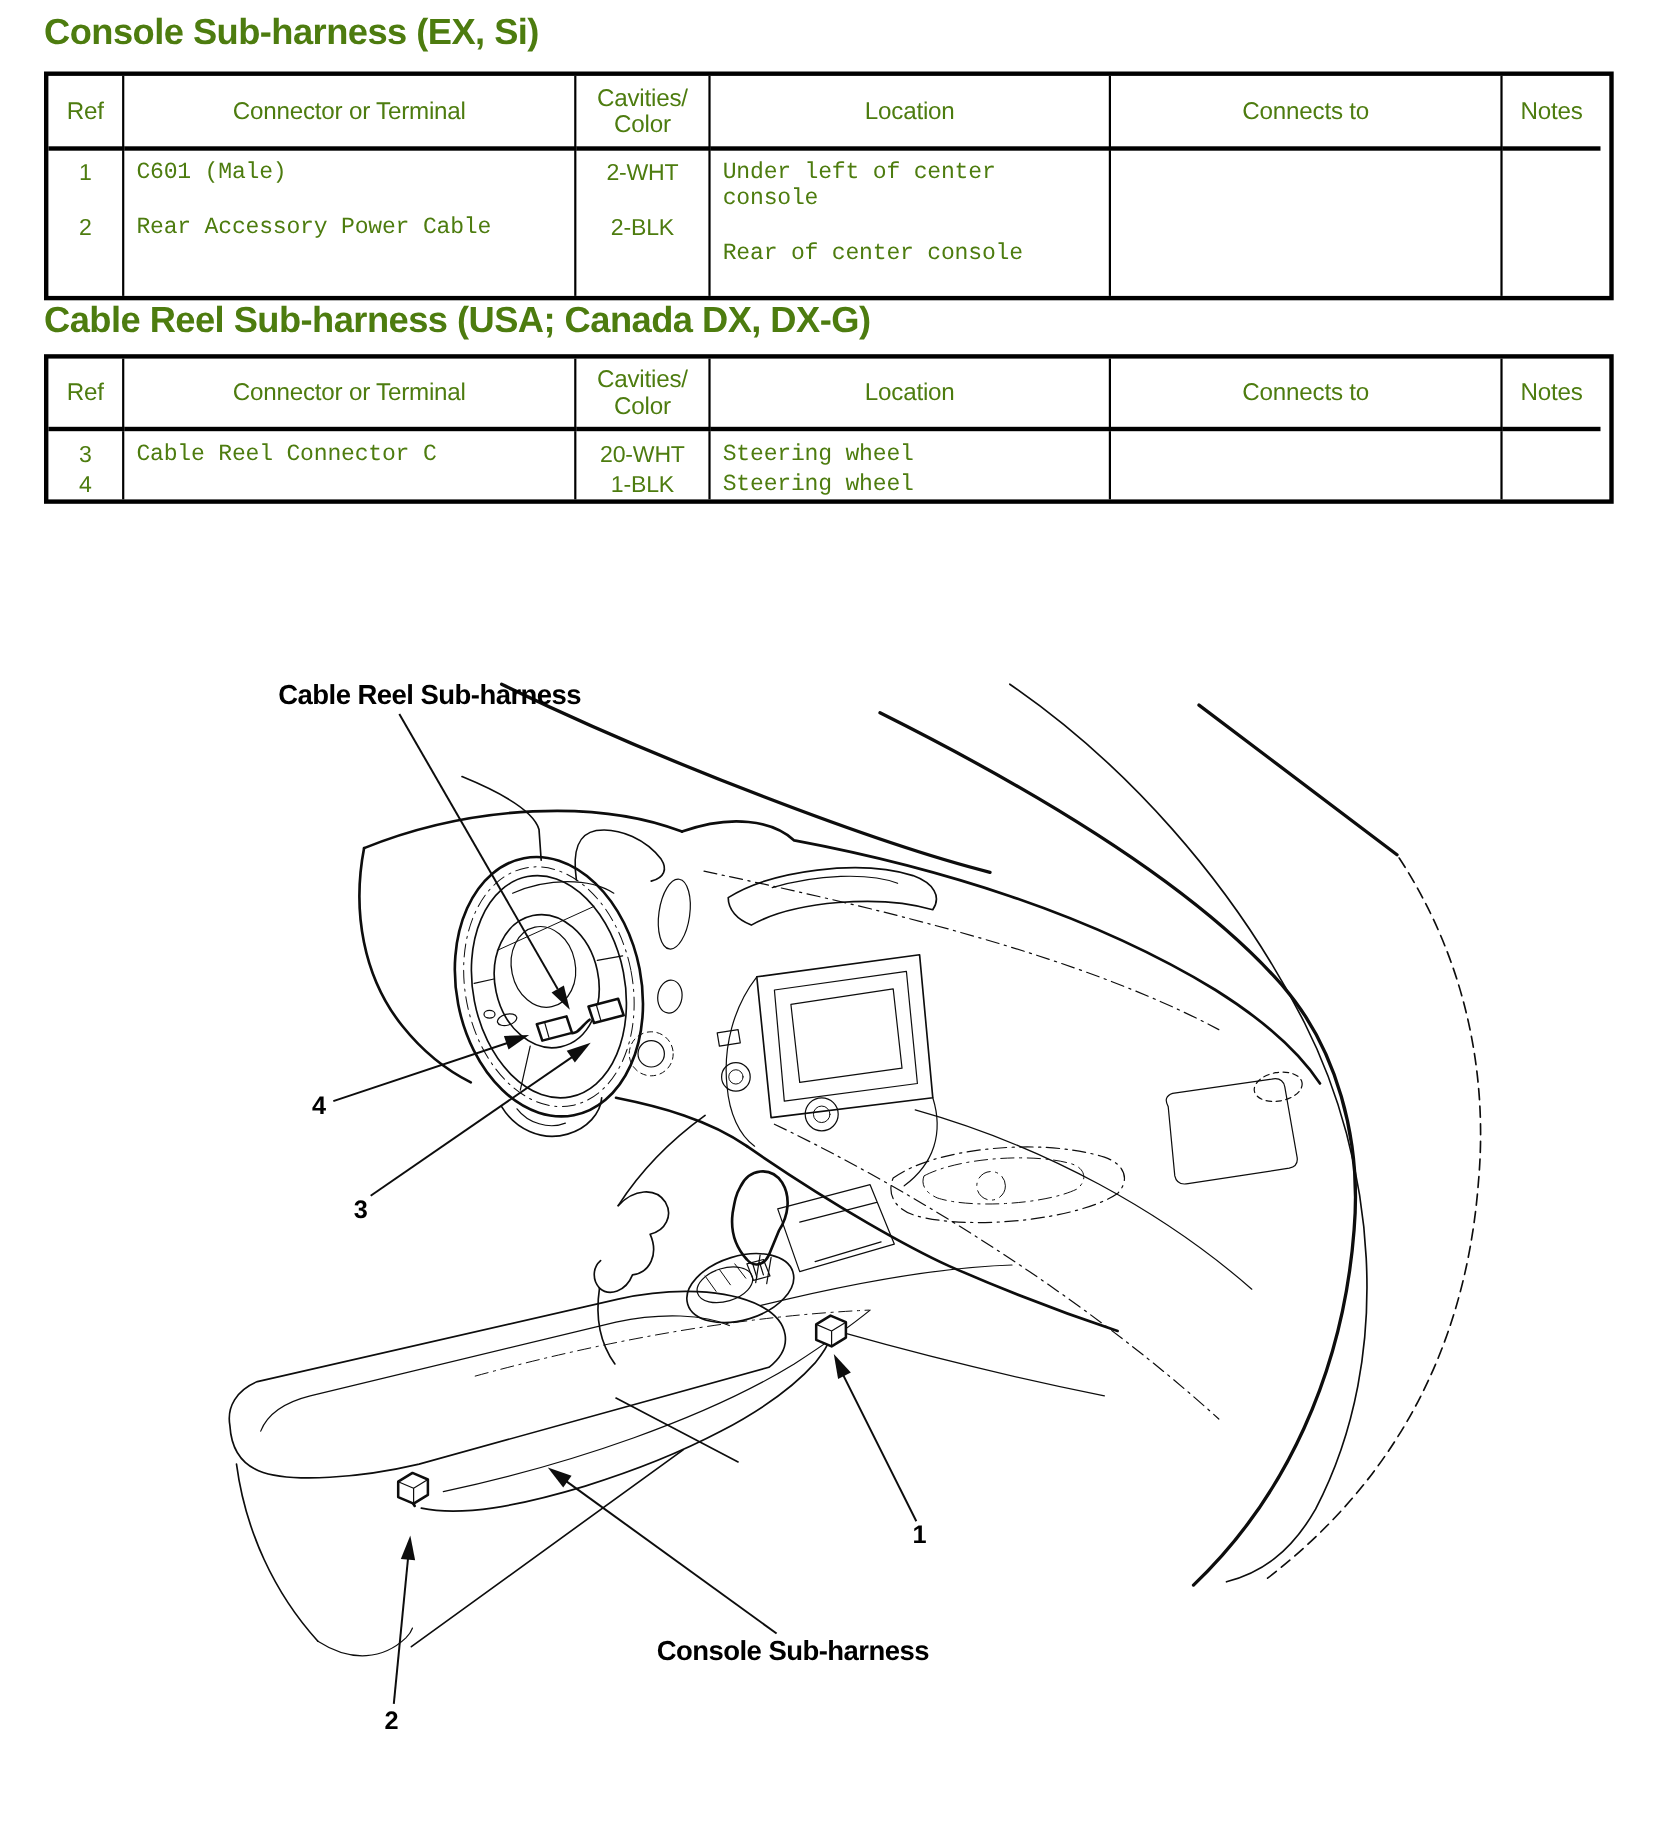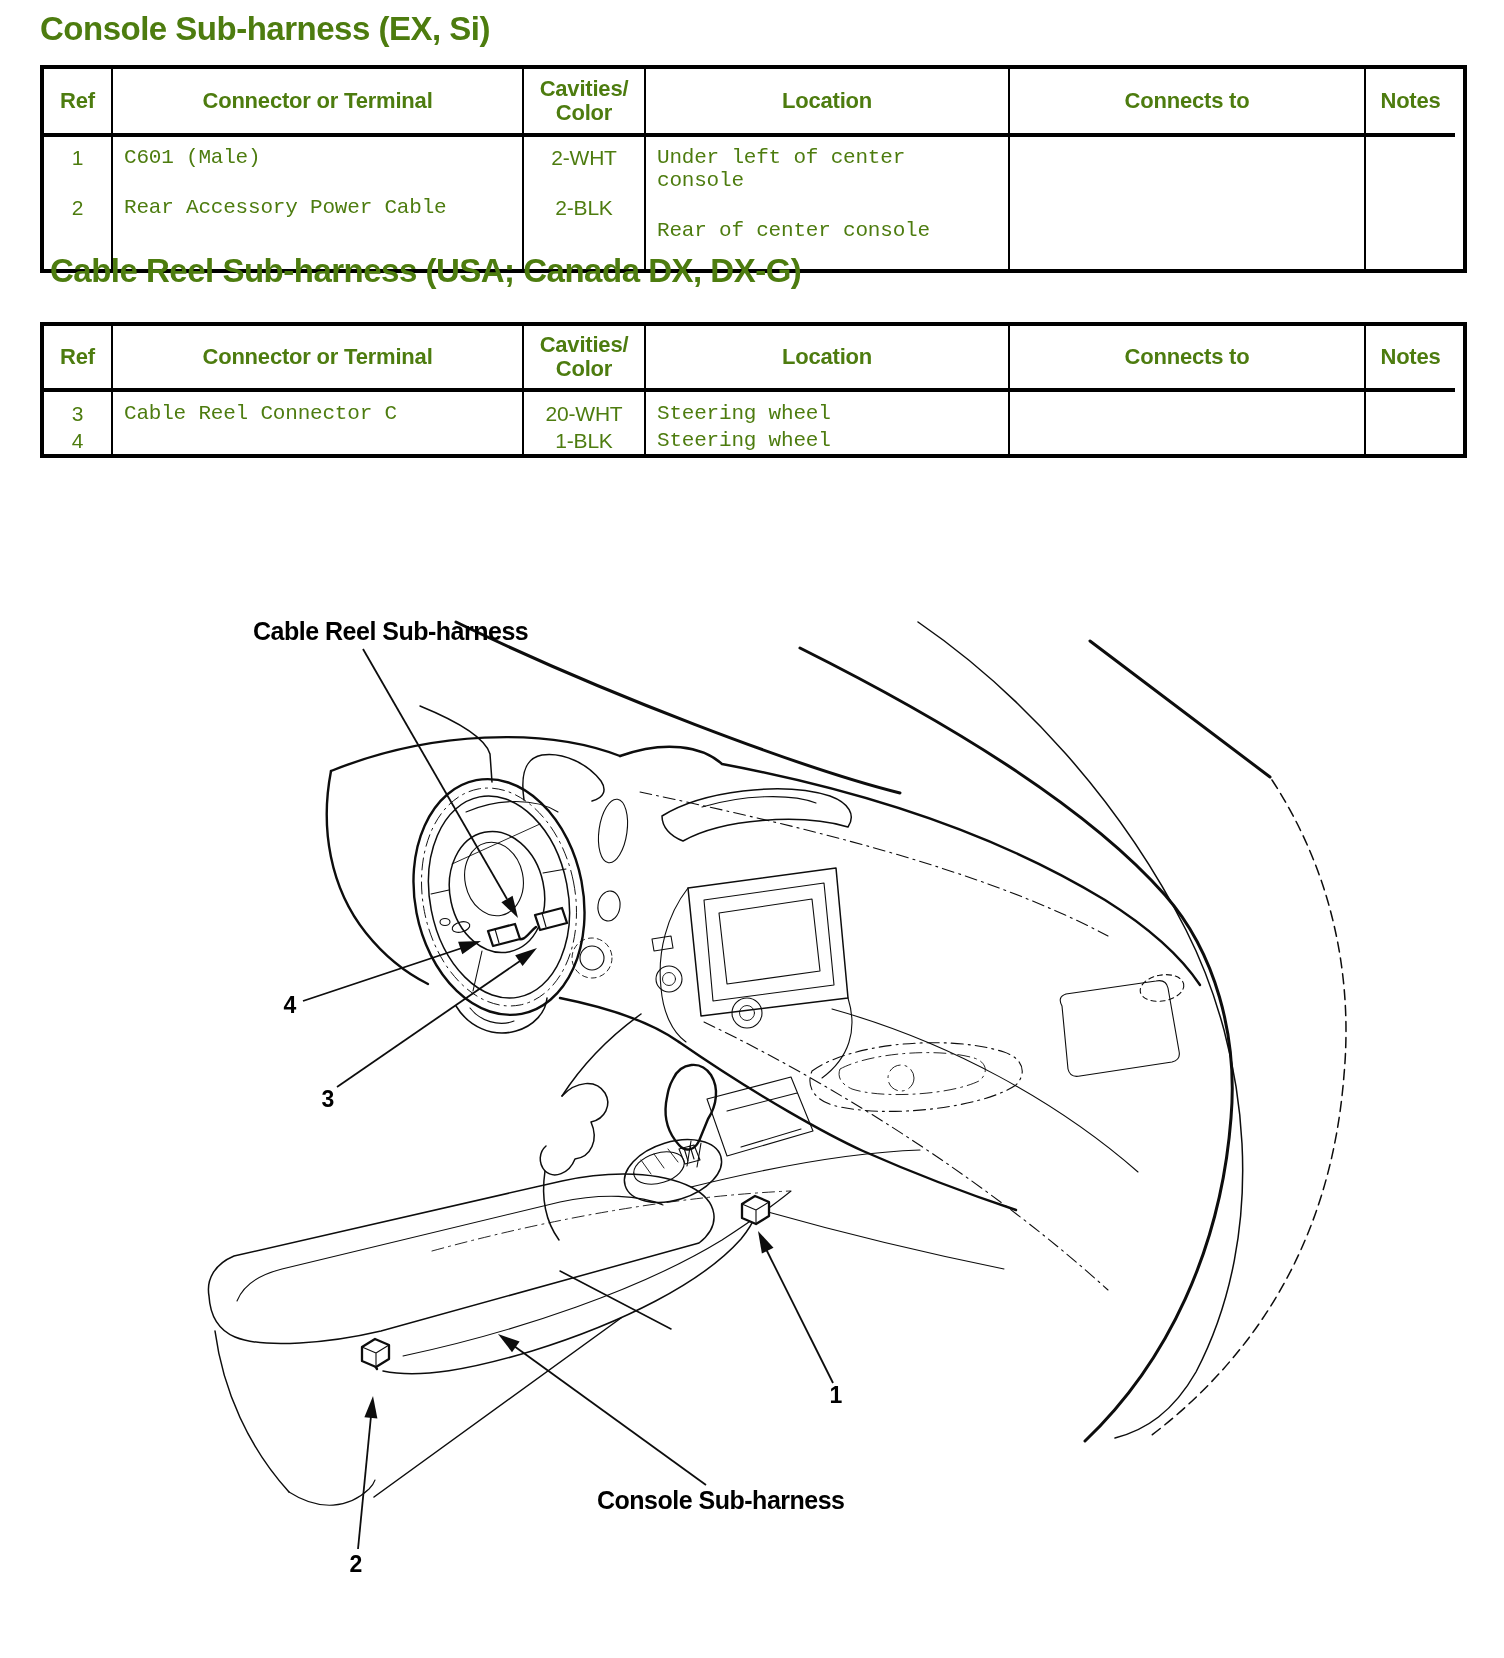--- a/index.html
+++ b/index.html
@@ -1,26 +1,26 @@
 <!DOCTYPE html>
 <html><head>
 <meta charset="utf-8">
 <style>
   html,body{margin:0;padding:0;background:#fff;}
   .page{position:relative;width:1504px;height:1658px;background:#fff;overflow:hidden;
         font-family:"Liberation Sans",sans-serif;color:#4d7c0f;}
   .sec-title{position:absolute;left:40px;font-size:33px;font-weight:bold;letter-spacing:-0.5px;white-space:nowrap;}
   #title1{top:10px;}
-  #title2{top:252px;margin-left:10px;}
+  #title2{top:272px;}
   .tbl{position:absolute;left:40px;width:1427px;border:4px solid #000;box-sizing:border-box;
        display:grid;grid-template-columns:69px 411px 122px 364px 356px 89px;background:#fff;}
   #tbl1{top:65px;}
   #tbl2{top:322px;}
   .hc{border-right:2px solid #000;border-bottom:4px solid #000;display:flex;align-items:center;justify-content:center;
-      font-weight:bold;font-size:22px;letter-spacing:-0.2px;text-align:center;white-space:pre-line;line-height:24px;}
+      font-weight:normal;font-size:22px;letter-spacing:-0.2px;text-align:center;white-space:pre-line;line-height:24px;}
   #tbl1 .hc{height:64px;}
   #tbl2 .hc{height:62px;}
   .bc{border-right:2px solid #000;font-size:21px;letter-spacing:-0.2px;line-height:23px;}
   .hc:nth-child(6),.bc:nth-child(12){border-right:none;}
   #tbl1 .bc{min-height:87px;padding-top:9px;box-sizing:border-box;}
   #tbl2 .bc{min-height:58px;padding-top:8px;box-sizing:border-box;line-height:27px;}
   #tbl1 .bc div{margin-bottom:27px;}
   .c-center{text-align:center;}
   .c-left{padding-left:11px;padding-right:8px;font-family:Liberation Mono, monospace;}
   svg{position:absolute;top:0;left:0;}

